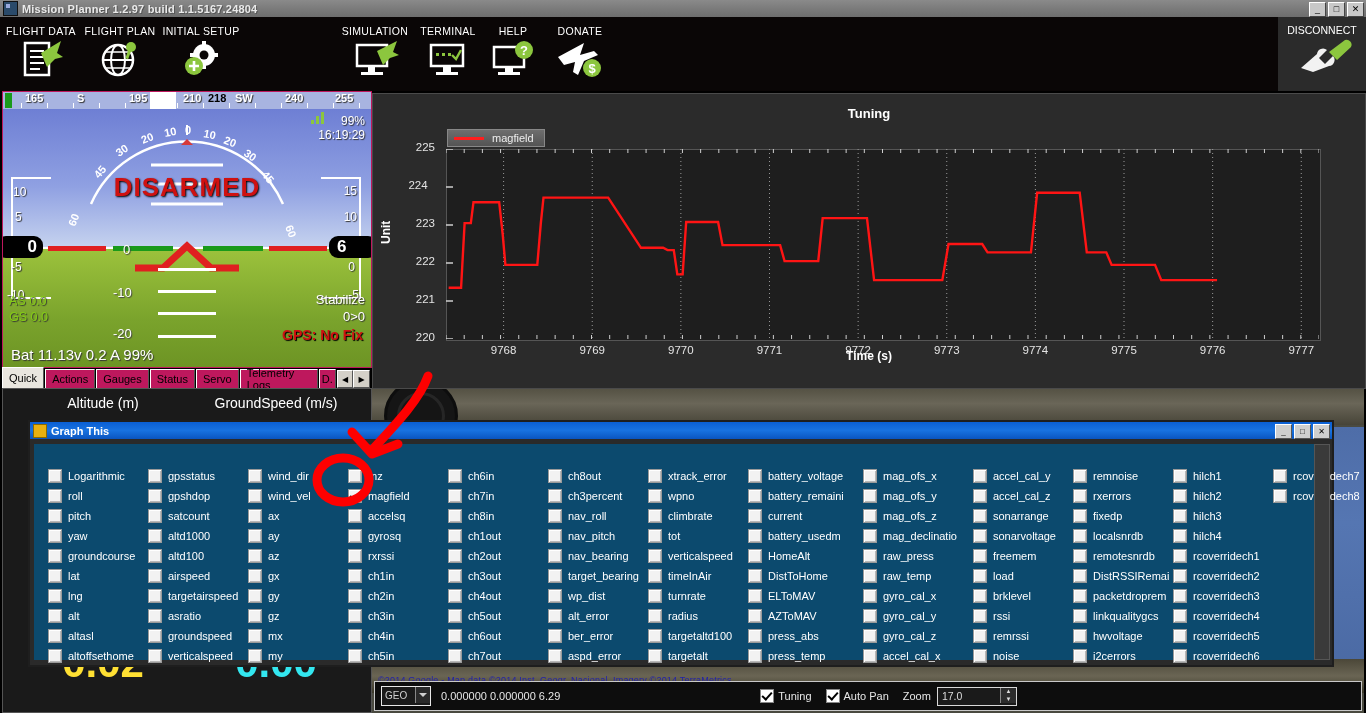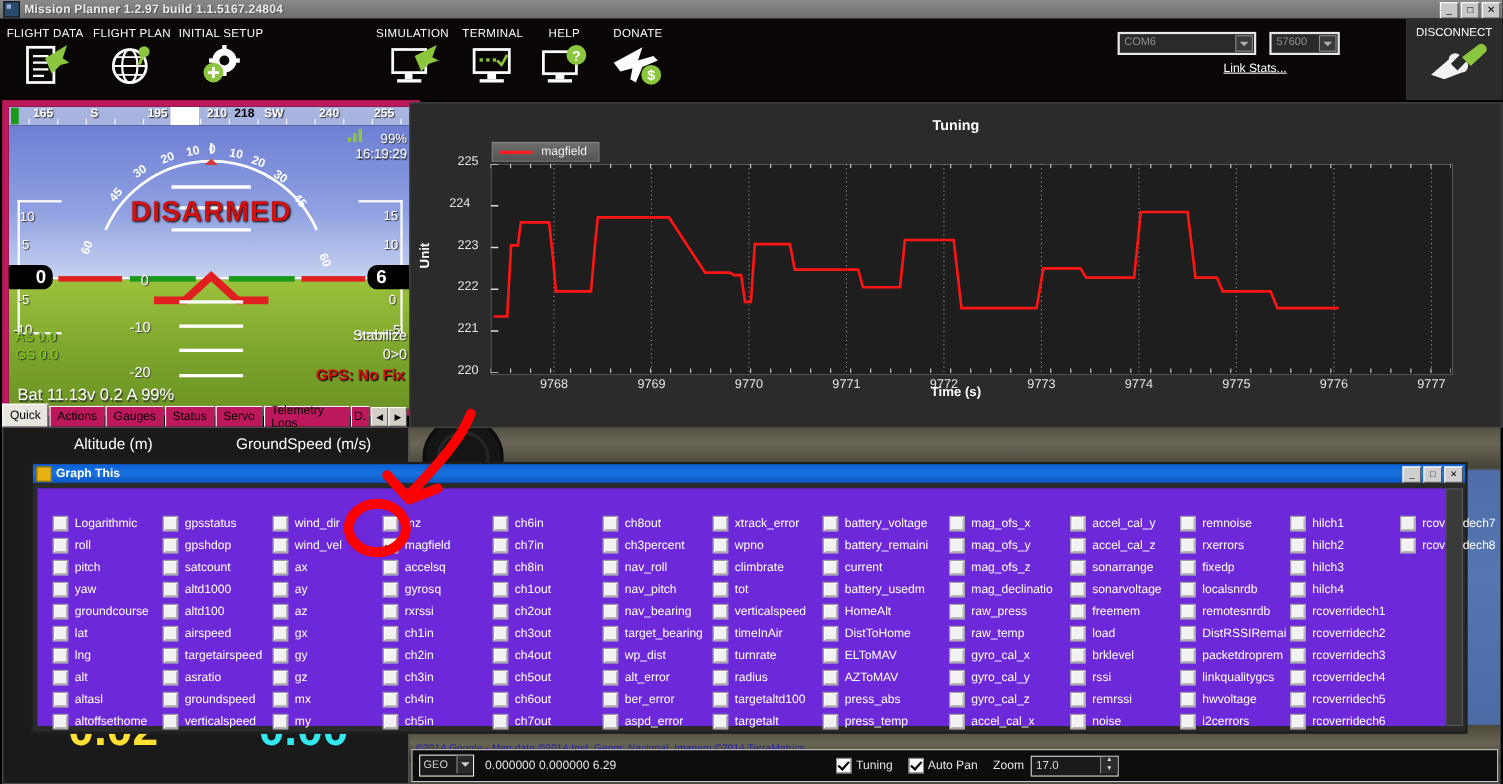--- a/index.html
+++ b/index.html
@@ -35,21 +35,21 @@
   .combo .carrow i{border-left:4px solid transparent;border-right:4px solid transparent;
      border-top:4px solid #b0b0b0;display:block;}
   .linkstats{display:block;margin-top:6px;text-align:center;font-size:11px;color:#fff;
      text-decoration:underline;cursor:pointer;}
   #disconnect{position:absolute;top:17px;right:0;width:88px;height:74px;background:#2b2b2b;
      text-align:center;cursor:pointer;}
   #disconnect .dlabel{font-size:10.5px;color:#fff;display:block;padding-top:7px;}
 
   
   #hud{position:absolute;left:2px;top:91px;width:368px;height:275px;background:#000;
-     border:6px solid #be185d;overflow:hidden;text-decoration:underline;}
+     border:1px solid #be185d;overflow:hidden;text-decoration:underline;}
   #compass{position:absolute;left:0;top:0;width:368px;height:17px;background:#a8b4e0;overflow:hidden;}
   #compass .ctick{position:absolute;top:11px;width:1px;height:5px;background:#fff;}
   #compass .clab{position:absolute;top:0px;font-size:11px;color:#fff;font-weight:bold;
      text-shadow:1px 1px 1px #333;}
   #compass .cmark{position:absolute;left:2px;top:1px;width:7px;height:15px;background:#1a9a1a;}
   #compass .cbox{position:absolute;left:147px;top:0;width:26px;height:17px;background:#fff;}
 
   #sky{position:absolute;left:0;top:17px;width:368px;height:140px;
       background:linear-gradient(to bottom,#6e7fd4 0%,#8fa0e2 55%,#c7d4ef 100%);}
   #ground{position:absolute;left:0;top:157px;width:368px;height:118px;
@@ -155,21 +155,21 @@
   
   #dialog{position:absolute;left:28px;top:420px;width:1302px;height:243px;background:#2a2a2a;
      border:2px solid #1e1e1e;}
   #dlgtitle{height:17px;background:linear-gradient(to bottom,#0a5fd4 0%,#1872e0 50%,#0a55c0 100%);
      display:flex;align-items:center;}
   #dlgtitle .di{width:12px;height:12px;margin:0 4px 0 3px;background:#e8b010;border:1px solid #8a6a00;}
   #dlgtitle .dt{font-size:11px;color:#fff;font-weight:bold;}
   #dlgbtns{position:absolute;right:2px;top:2px;display:flex;gap:2px;}
   #dlgbtns .db{width:15px;height:13px;background:#cfcfcf;border:1px solid #fff;border-right-color:#555;
      border-bottom-color:#555;font-size:8px;display:flex;align-items:center;justify-content:center;color:#000;}
-  #dlgbody{position:absolute;left:4px;top:22px;width:1294px;height:216px;background:#6d28d9;}
+  #dlgbody{position:absolute;left:4px;top:22px;width:1294px;height:216px;background:#0c4a6e;}
   .cb-col{position:absolute;top:22px;width:100px;}
   .cb-item{height:20px;display:flex;align-items:center;cursor:pointer;}
   .cb-item .cbx{width:12px;height:12px;background:#f2f2f2;border:1px solid #9a9a9a;
      margin-right:6px;flex:0 0 auto;position:relative;
      box-shadow:inset 1px 1px 0 #fff, inset -1px -1px 0 #b8b8b8;}
   .cb-item .cbx.on:after{content:"";position:absolute;left:3px;top:0px;width:4px;height:8px;
      border:solid #111;border-width:0 2px 2px 0;transform:rotate(42deg);}
   .cb-item .cbl{font-size:11px;color:#fff;white-space:nowrap;}
 
   
@@ -288,35 +288,20 @@
       <span class="mlabel">DONATE</span>
       <span class="micon">
         <svg width="52" height="40" viewBox="0 0 52 40">
           <path d="M4 18 L30 4 L26 16 L40 12 L44 16 L30 22 L24 36 L19 33 L21 23 L10 26 Z" fill="#fff"></path>
           <circle cx="38" cy="29" r="9" fill="#8cc63e"></circle>
           <text x="38" y="34" font-size="13" font-weight="bold" fill="#fff" text-anchor="middle" font-family="Liberation Sans, sans-serif">$</text>
         </svg>
       </span>
     </div>
 
-    <div class="conn-wrap">
-      <span class="combo" style="width:122px;">
-        <span class="cv">COM6</span>
-        <span class="carrow">
-            <i></i>
-          </span>
-      </span>
-      <span class="combo" style="width:60px;margin-left:8px;">
-        <span class="cv">57600</span>
-        <span class="carrow">
-            <i></i>
-          </span>
-      </span>
-      <a class="linkstats">Link Stats...</a>
-    </div>
   </div>
 
   <div id="disconnect">
     <span class="dlabel">DISCONNECT</span>
     <span>
       <svg width="66" height="40" viewBox="0 0 66 40">
         <path d="M12 32 L28 18 a6 6 0 0 1 10 -4 L30 22 l6 6 L44 20 a6 6 0 0 1 -4 10 L24 36 Z" fill="#f2f2f2"></path>
         <path d="M40 16 L56 4 a5 5 0 0 1 6 7 L48 24 Z" fill="#8cc63e"></path>
       </svg>
     </span>

